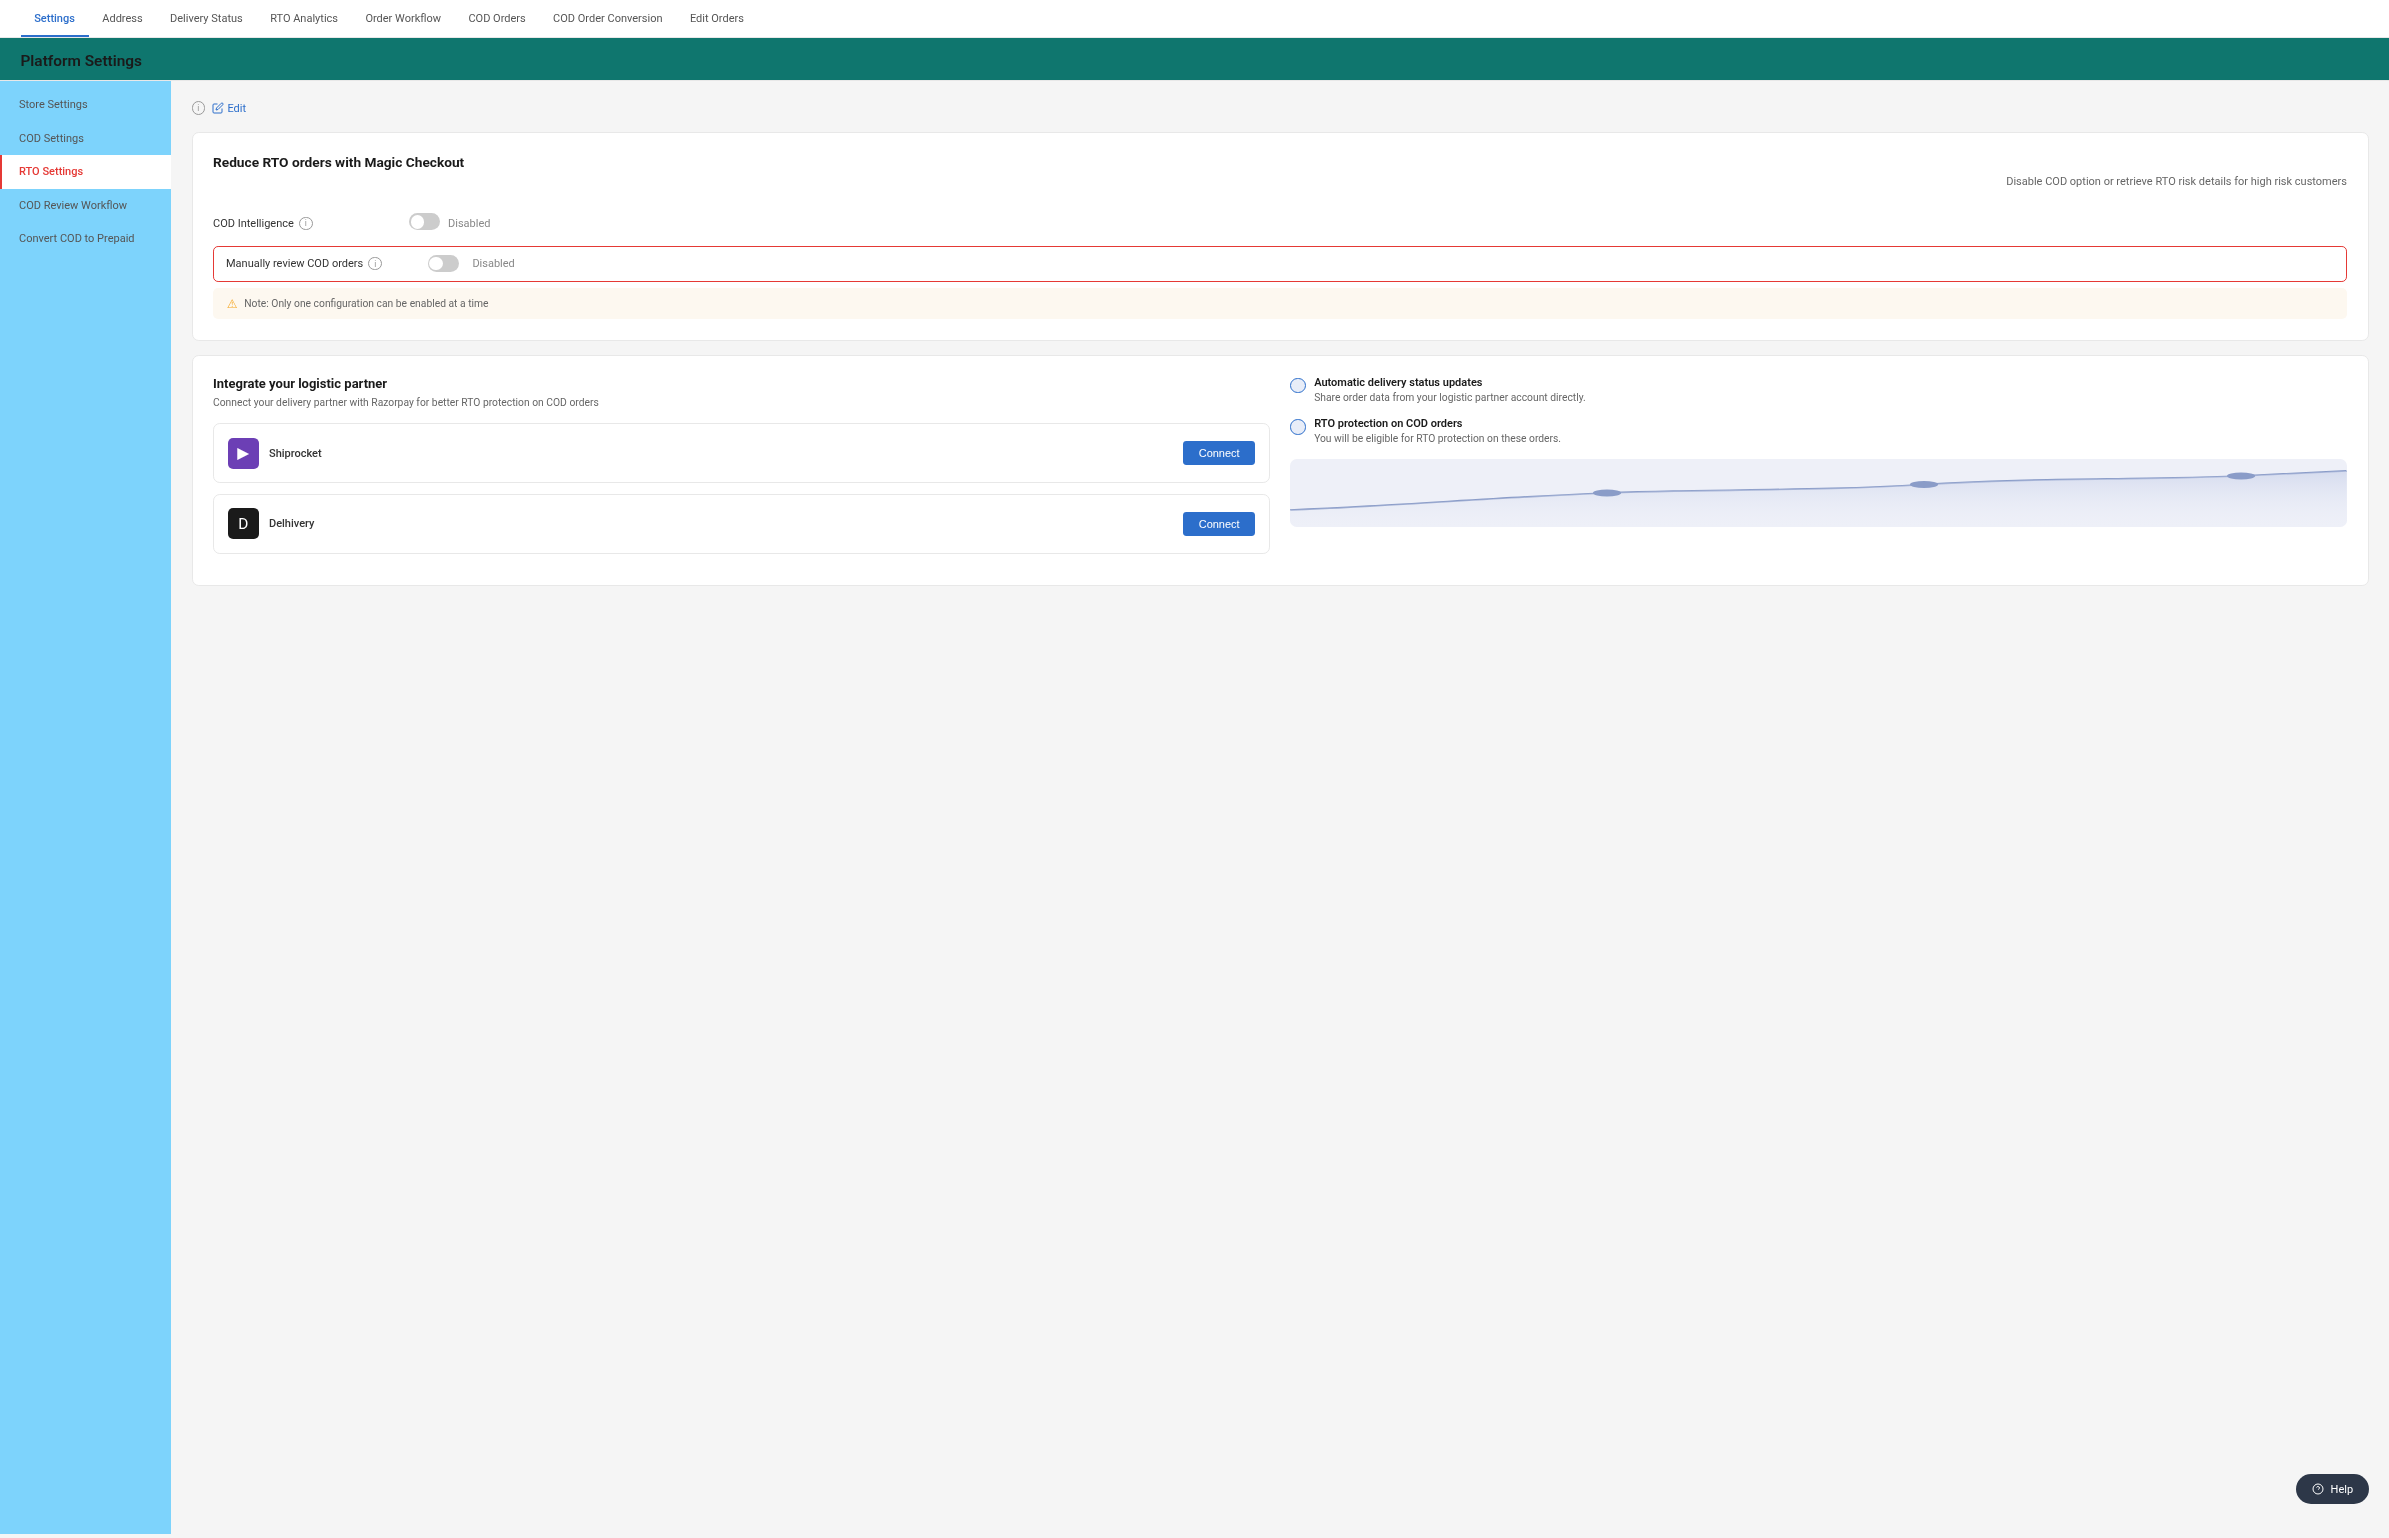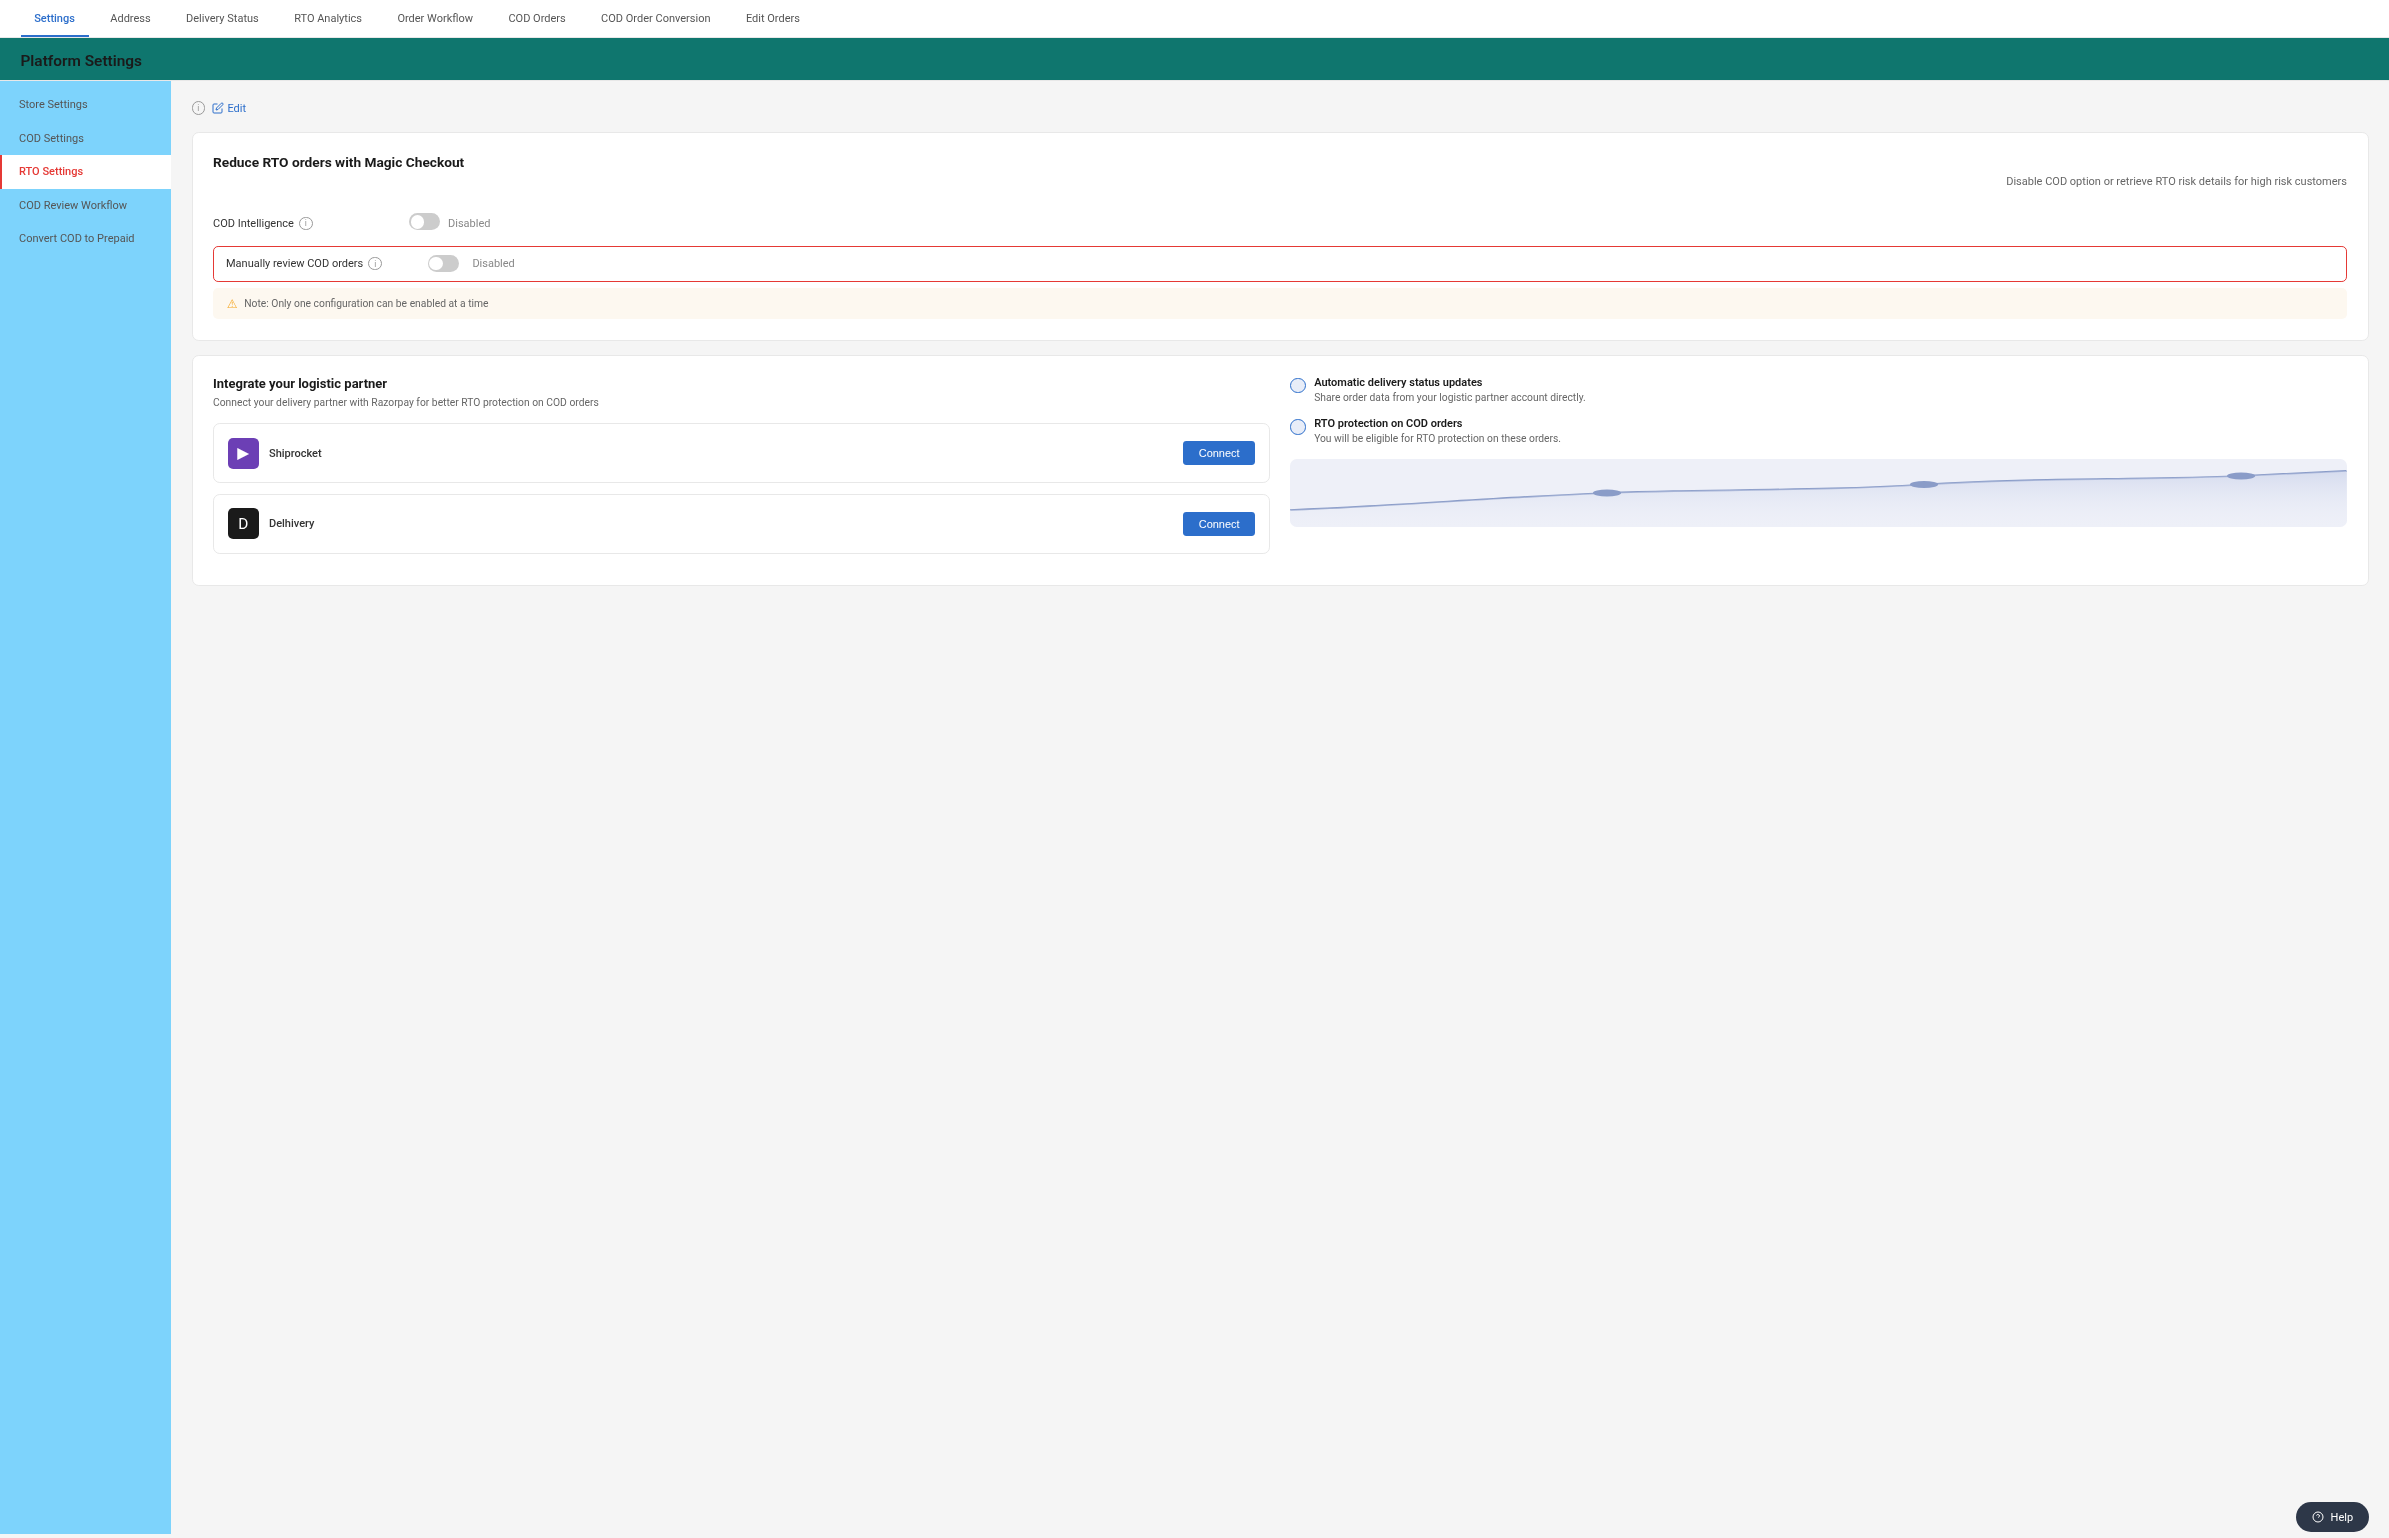--- a/index.html
+++ b/index.html
@@ -1,18 +1,18 @@
 <!DOCTYPE html>
 <html style="font-size:13.7px"><head>
   <meta charset="utf-8">
   <style>
     * { box-sizing: border-box; margin: 0; padding: 0; }
     body { font-family: -apple-system, BlinkMacSystemFont, 'Segoe UI', Roboto, sans-serif; background: #f5f5f5; color: #333; font-size: 12px; }
 
-    .top-nav { background: #fff; border-bottom: 0.9px solid #e8e8e8; padding: 0 20.5px; display: flex; gap: 8px; }
+    .top-nav { background: #fff; border-bottom: 0.9px solid #e8e8e8; padding: 0 20.5px; display: flex; gap: 0; }
     .top-nav-item { padding: 12px 13.7px; cursor: pointer; color: #555; font-size: 11px; position: relative; white-space: nowrap; }
     .top-nav-item.active { color: #2c6ecb; font-weight: 500; }
     .top-nav-item.active::after { content: ''; position: absolute; bottom: 0; left: 0; right: 0; height: 1.7px; background: #2c6ecb; }
 
     .page-container { display: flex; flex-direction: column; height: calc(100vh - 42px); overflow: hidden; }
 
     .page-header { background: #0f766e; padding: 13.7px 20.5px 0; border-bottom: 0.9px solid #e8e8e8; }
     .page-title { font-size: 15.4px; font-weight: 600; color: #1a1a1a; margin-bottom: 10.3px; }
 
     .main-layout { display: flex; flex: 1; overflow: hidden; }
@@ -67,21 +67,21 @@
     .benefit-item { display: flex; align-items: flex-start; gap: 8.5px; margin-bottom: 13.7px; }
     .benefit-icon { width: 15.4px; height: 15.4px; border-radius: 50%; background: #e8edf8; border: 1.7px solid #2c6ecb; flex-shrink: 0; margin-top: 1.7px; }
     .benefit-title { font-size: 11px; font-weight: 600; color: #1a1a1a; margin-bottom: 1.7px; }
     .benefit-desc { font-size: 10.3px; color: #666; }
 
     .chart-placeholder { background: #eef0f8; border-radius: 6.8px; height: 68px; margin-top: 10.3px; overflow: hidden; position: relative; }
     .chart-placeholder svg { width: 100%; height: 100%; }
 
     .info-icon { width: 13.7px; height: 13.7px; border-radius: 50%; border: 0.9px solid #999; display: inline-flex; align-items: center; justify-content: center; font-size: 8.5px; color: #999; cursor: pointer; flex-shrink: 0; }
 
-    .help-btn { position: fixed; bottom: 6px; right: 20.5px; background: #2d3748; color: #fff; border-radius: 43px; padding: 8.5px 15.4px; display: flex; align-items: center; gap: 6.8px; font-size: 11px; cursor: pointer; }
+    .help-btn { position: fixed; bottom: 34px; right: 20.5px; background: #2d3748; color: #fff; border-radius: 43px; padding: 8.5px 15.4px; display: flex; align-items: center; gap: 6.8px; font-size: 11px; cursor: pointer; }
   </style>
 </head>
 <body>
 
 <nav class="top-nav">
 
 <div class="top-nav-item active">Settings</div>
     <div class="top-nav-item">Address</div>
     <div class="top-nav-item">Delivery Status</div>
     <div class="top-nav-item">RTO Analytics</div>

